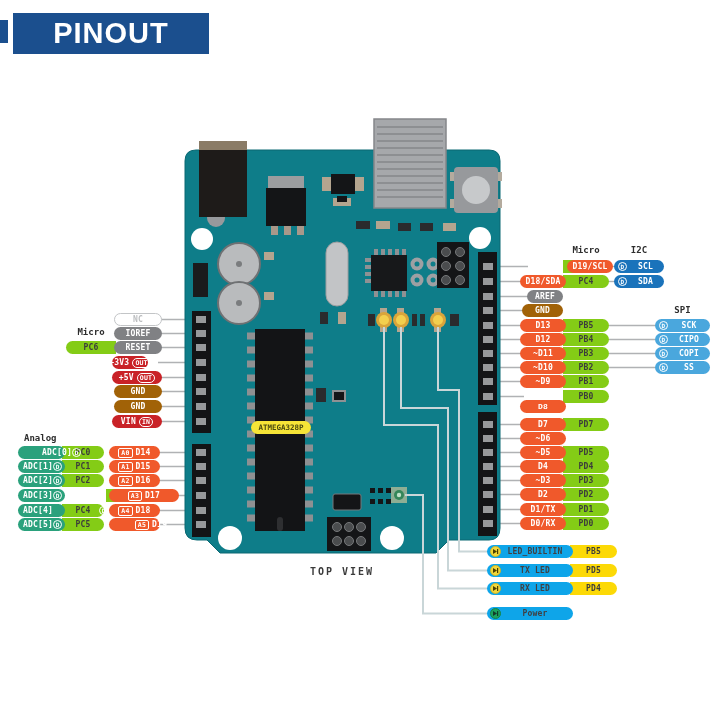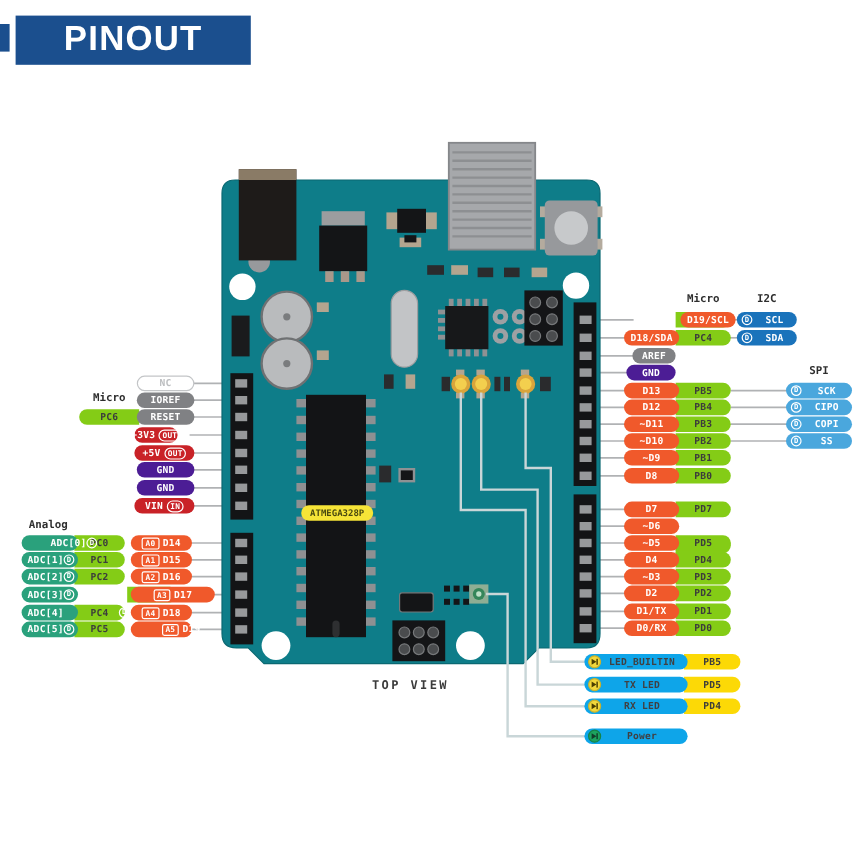--- a/index.html
+++ b/index.html
@@ -13,21 +13,21 @@
   .pill{position:absolute;height:13px;border-radius:7px;display:flex;align-items:center;
         justify-content:center;font-weight:bold;font-size:8px;line-height:13px;color:#fff;
         letter-spacing:.2px;z-index:2;box-sizing:border-box;white-space:nowrap;}
   .orange{background:#f0592b;z-index:3;}
   .yellow{background:#84cc16;color:#3c3c3c;text-align:right;}
   .ledyellow{background:#fcd906;color:#3c3c3c;}
   .jr{border-radius:0 7px 7px 0;z-index:1;}
   .jl{border-radius:7px 0 0 7px;z-index:1;}
   .gray{background:#808184;}
   .lgray{background:#0ea5e9;color:#414042;z-index:3;position:absolute;}
-  .black{background:#4c1d95;}
+  .black{background:#a16207;}
   .red{background:#c92227;}
   .nc{background:#fff;border:1px solid #c3c5c7;color:#bcbec0;}
   .green{background:#2aa17c;z-index:3;justify-content:space-between;padding:0 4px 0 5px;}
   .iblue{background:#1a73bb;justify-content:flex-start;padding-left:4px;}
   .sblue{background:#4aa7dd;justify-content:flex-start;padding-left:4px;}
   .dcirc{width:9px;height:9px;border:1px solid #fff;border-radius:50%;font-size:6px;
          line-height:8px;text-align:center;flex:0 0 auto;box-sizing:border-box;}
   .bustxt{flex:1;text-align:center;}
   .badge{border:1px solid #fff;border-radius:5px;font-size:6.5px;line-height:8px;height:10px;
          padding:0 2px;margin-left:3px;box-sizing:border-box;display:inline-block;}
@@ -475,21 +475,21 @@
 <div class="pill orange" style="left:520px;top:361px;width:46px;">~D10</div>
 <div class="pill yellow jr" style="left:563px;top:361px;width:46px;">PB2</div>
 <div class="pill sblue" style="left:655px;top:361px;width:55px;">
   <span class="dcirc">D</span>
     <span class="bustxt">SS</span>
   </div>
 
 <div class="pill orange" style="left:520px;top:375px;width:46px;">~D9</div>
 <div class="pill yellow jr" style="left:563px;top:375px;width:46px;">PB1</div>
 
-<div class="pill orange" style="left:520px;top:390px;width:46px;">D8</div>
+<div class="pill orange" style="left:520px;top:400px;width:46px;font-family:Liberation Mono, monospace;">D8</div>
 <div class="pill yellow jr" style="left:563px;top:390px;width:46px;">PB0</div>
 
 <div class="pill orange" style="left:520px;top:418px;width:46px;">D7</div>
 <div class="pill yellow jr" style="left:563px;top:418px;width:46px;">PD7</div>
 <div class="pill orange" style="left:520px;top:432px;width:46px;">~D6</div>
 <div class="pill yellow jr" style="left:563px;top:448px;width:46px;">PD6</div>
 <div class="pill orange" style="left:520px;top:446px;width:46px;">~D5</div>
 <div class="pill yellow jr" style="left:563px;top:446px;width:46px;">PD5</div>
 <div class="pill orange" style="left:520px;top:460px;width:46px;">D4</div>
 <div class="pill yellow jr" style="left:563px;top:460px;width:46px;">PD4</div>

